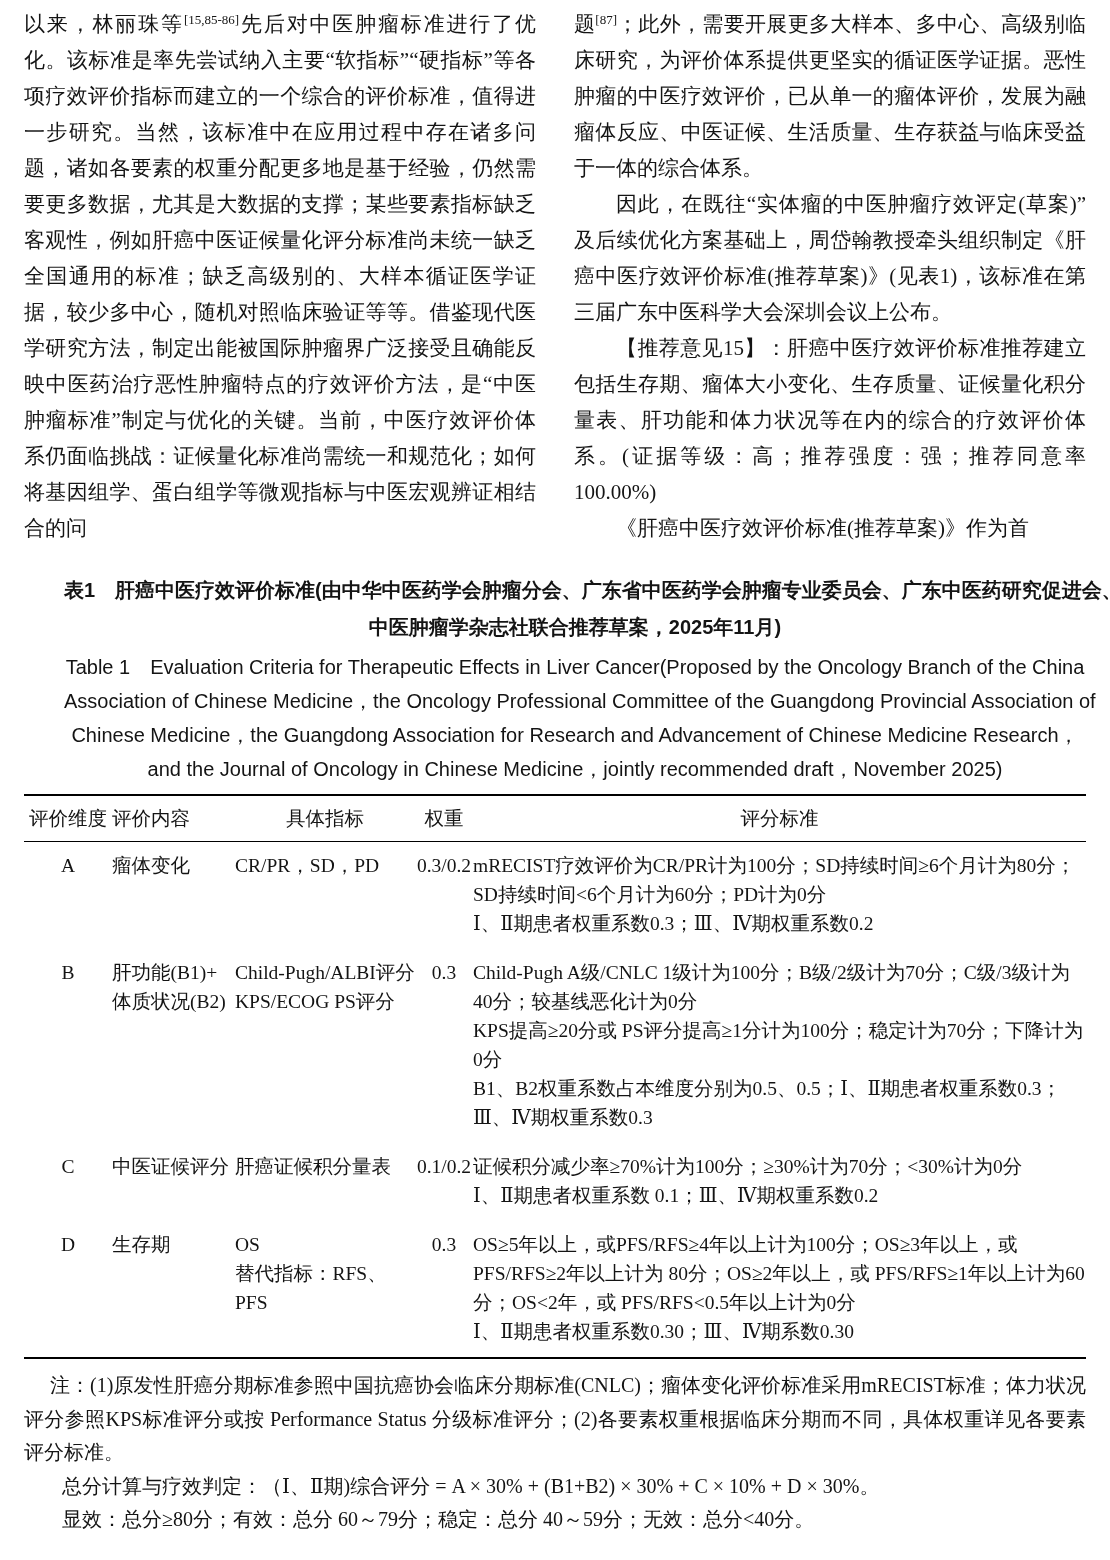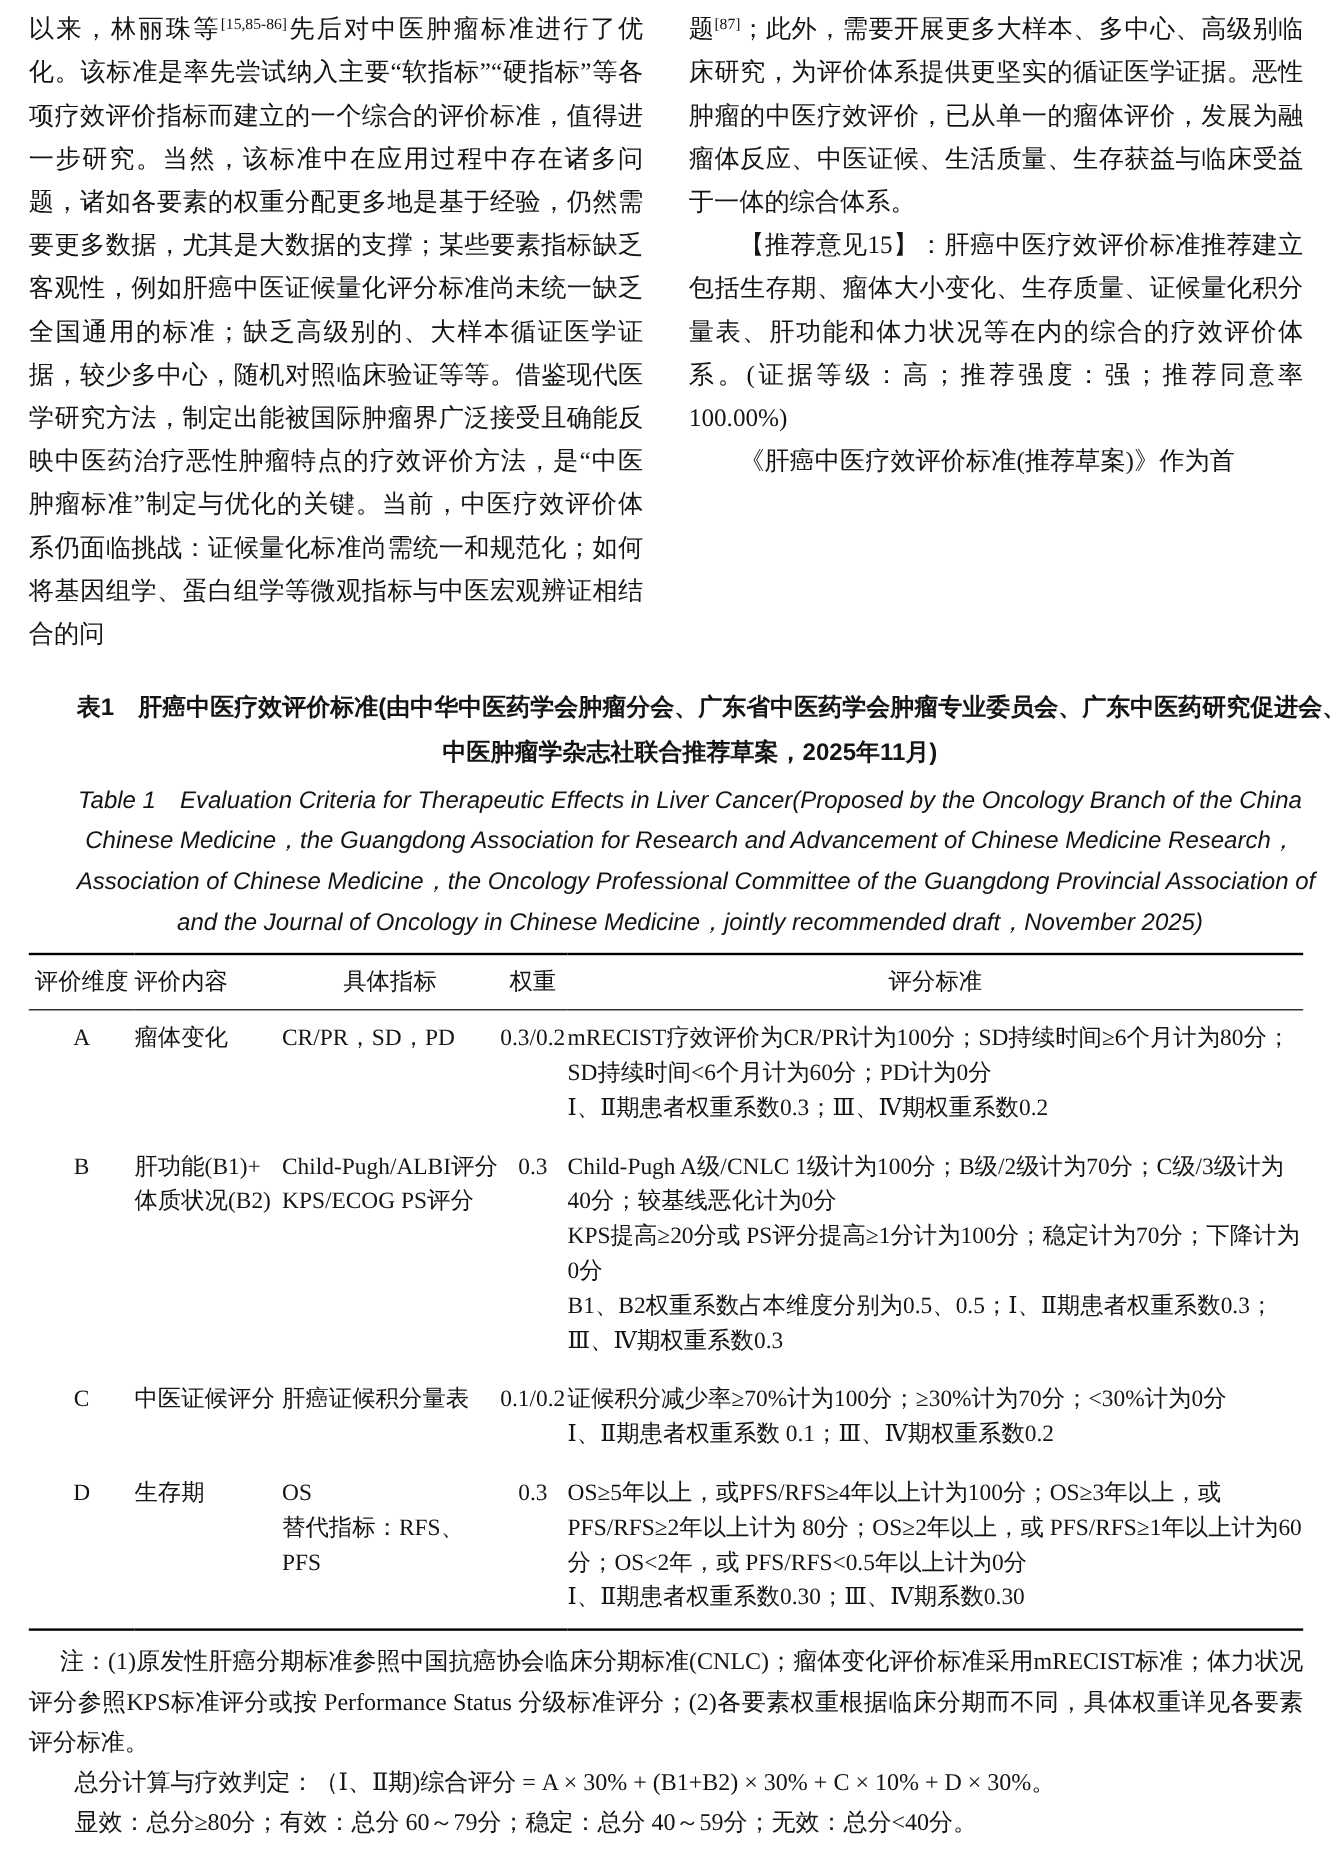--- a/index.html
+++ b/index.html
@@ -20,21 +20,21 @@
 
   
   .caption-zh{
     margin-top:26px;
     font-family:"Liberation Sans","DejaVu Sans",sans-serif;
     font-weight:bold;font-size:20px;line-height:37px;text-align:center;
   }
   .caption-en{
     margin-top:4px;margin-bottom:8px;
     font-family:"Liberation Sans","DejaVu Sans",sans-serif;
-    font-size:20px;line-height:34px;text-align:center;font-weight:normal;font-style:italic;
+    font-size:20px;line-height:34px;text-align:center;font-weight:normal;
   }
   .caption-line{white-space:nowrap;margin-left:40px;}
 
   
   table.criteria{
     width:100%;border-collapse:collapse;table-layout:fixed;
     border-top:2.5px solid #000;border-bottom:2.5px solid #000;
     font-size:19.5px;line-height:29px;
   }
   table.criteria th{
@@ -60,34 +60,35 @@
 <body>
 
 <div class="page">
 
   <div class="columns">
     <div class="col">
         <p>以来，林丽珠等<sup class="cite">[15,85-86]</sup>先后对中医肿瘤标准进行了优化。该标准是率先尝试纳入主要“软指标”“硬指标”等各项疗效评价指标而建立的一个综合的评价标准，值得进一步研究。当然，该标准中在应用过程中存在诸多问题，诸如各要素的权重分配更多地是基于经验，仍然需要更多数据，尤其是大数据的支撑；某些要素指标缺乏客观性，例如肝癌中医证候量化评分标准尚未统一缺乏全国通用的标准；缺乏高级别的、大样本循证医学证据，较少多中心，随机对照临床验证等等。借鉴现代医学研究方法，制定出能被国际肿瘤界广泛接受且确能反映中医药治疗恶性肿瘤特点的疗效评价方法，是“中医肿瘤标准”制定与优化的关键。当前，中医疗效评价体系仍面临挑战：证候量化标准尚需统一和规范化；如何将基因组学、蛋白组学等微观指标与中医宏观辨证相结合的问</p>
       </div>
     <div class="col">
         <p>题<sup class="cite">[87]</sup>；此外，需要开展更多大样本、多中心、高级别临床研究，为评价体系提供更坚实的循证医学证据。恶性肿瘤的中医疗效评价，已从单一的瘤体评价，发展为融瘤体反应、中医证候、生活质量、生存获益与临床受益于一体的综合体系。</p>
+        <p class="indent">因此，在既往“实体瘤的中医肿瘤疗效评定(草案)”及后续优化方案基础上，周岱翰教授牵头组织制定《肝癌中医疗效评价标准(推荐草案)》(见表1)，该标准在第三届广东中医科学大会深圳会议上公布。</p>
         <p class="indent">【推荐意见15】：肝癌中医疗效评价标准推荐建立包括生存期、瘤体大小变化、生存质量、证候量化积分量表、肝功能和体力状况等在内的综合的疗效评价体系。(证据等级：高；推荐强度：强；推荐同意率100.00%)</p>
         <p class="indent">《肝癌中医疗效评价标准(推荐草案)》作为首</p>
       </div>
   </div>
 
   <div class="caption-zh">
     <div class="caption-line">表1　肝癌中医疗效评价标准(由中华中医药学会肿瘤分会、广东省中医药学会肿瘤专业委员会、广东中医药研究促进会、</div>
     <div class="caption-line">中医肿瘤学杂志社联合推荐草案，2025年11月)</div>
   </div>
 
   <div class="caption-en">
       <div class="caption-line">Table 1　Evaluation Criteria for Therapeutic Effects in Liver Cancer(Proposed by the Oncology Branch of the China</div>
+      <div class="caption-line">Association of Chinese Medicine，the Oncology Professional Committee of the Guangdong Provincial Association of</div>
       <div class="caption-line">Chinese Medicine，the Guangdong Association for Research and Advancement of Chinese Medicine Research，</div>
-      <div class="caption-line">Association of Chinese Medicine，the Oncology Professional Committee of the Guangdong Provincial Association of</div>
       <div class="caption-line">and the Journal of Oncology in Chinese Medicine，jointly recommended draft，November 2025)</div>
     </div>
 
   <table class="criteria">
     <colgroup>
       <col style="width:88px">
         <col style="width:123px">
         <col style="width:180px">
         <col style="width:58px">
         <col>

